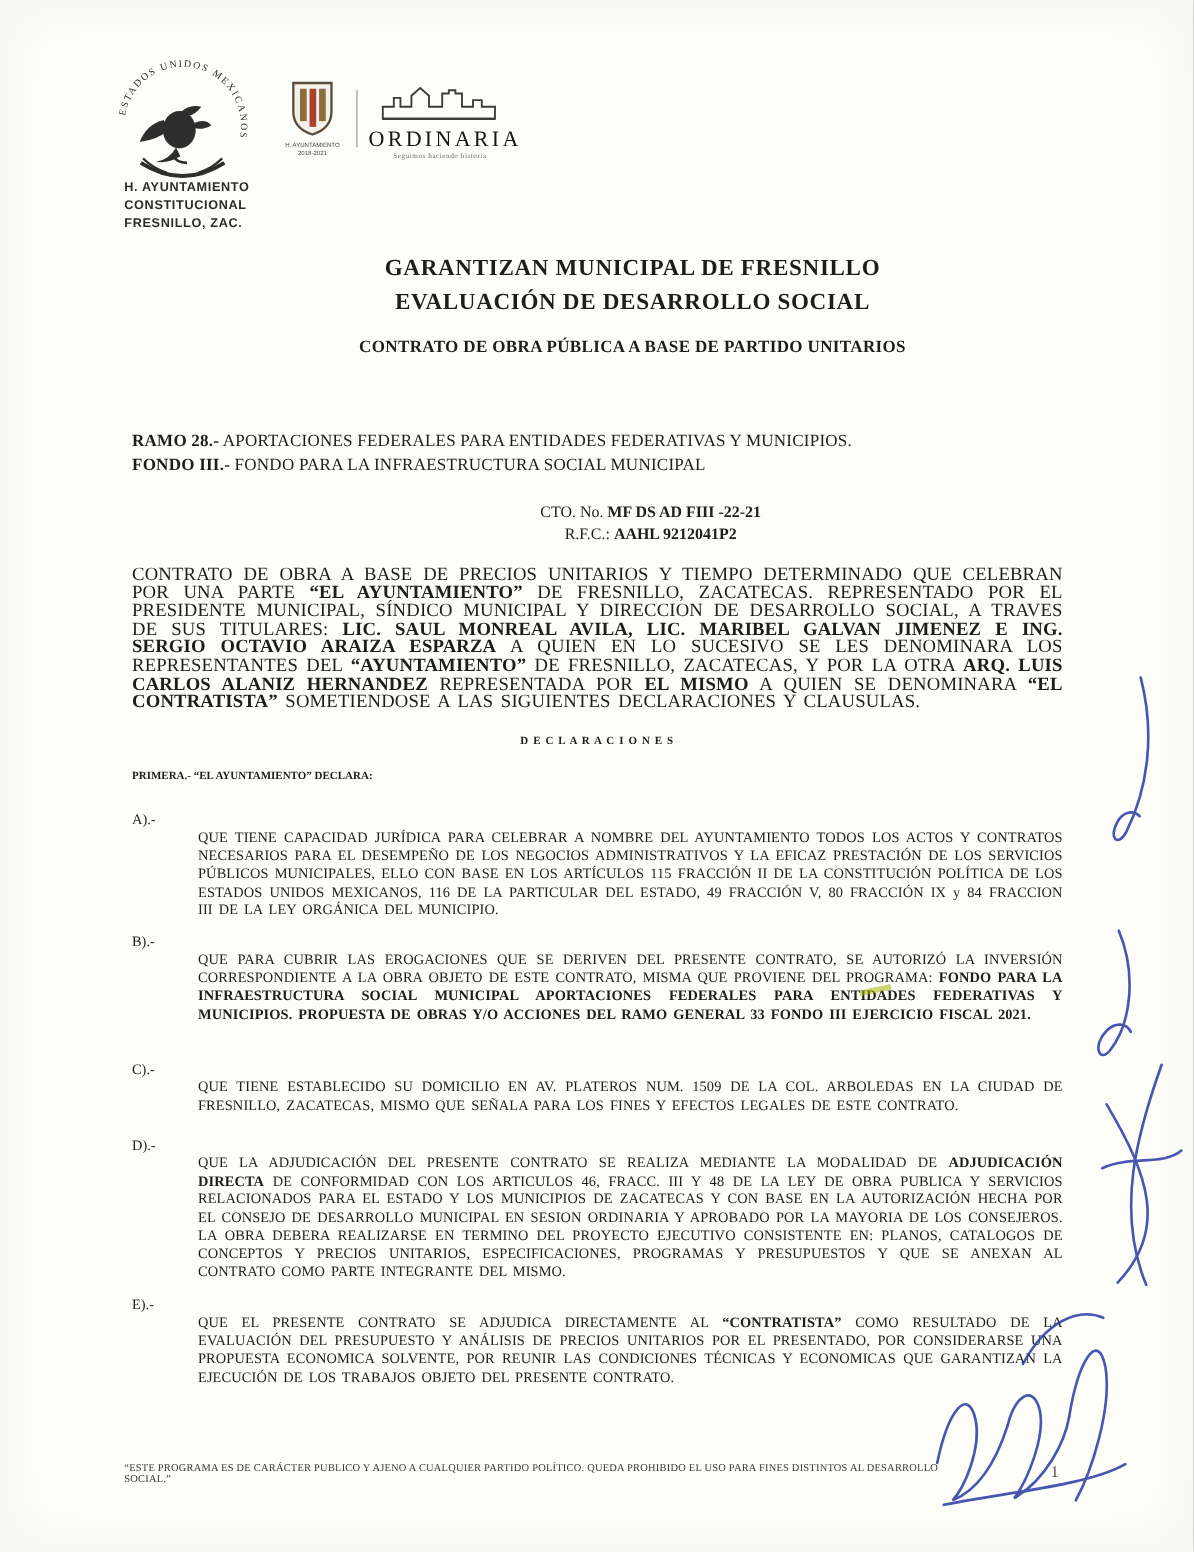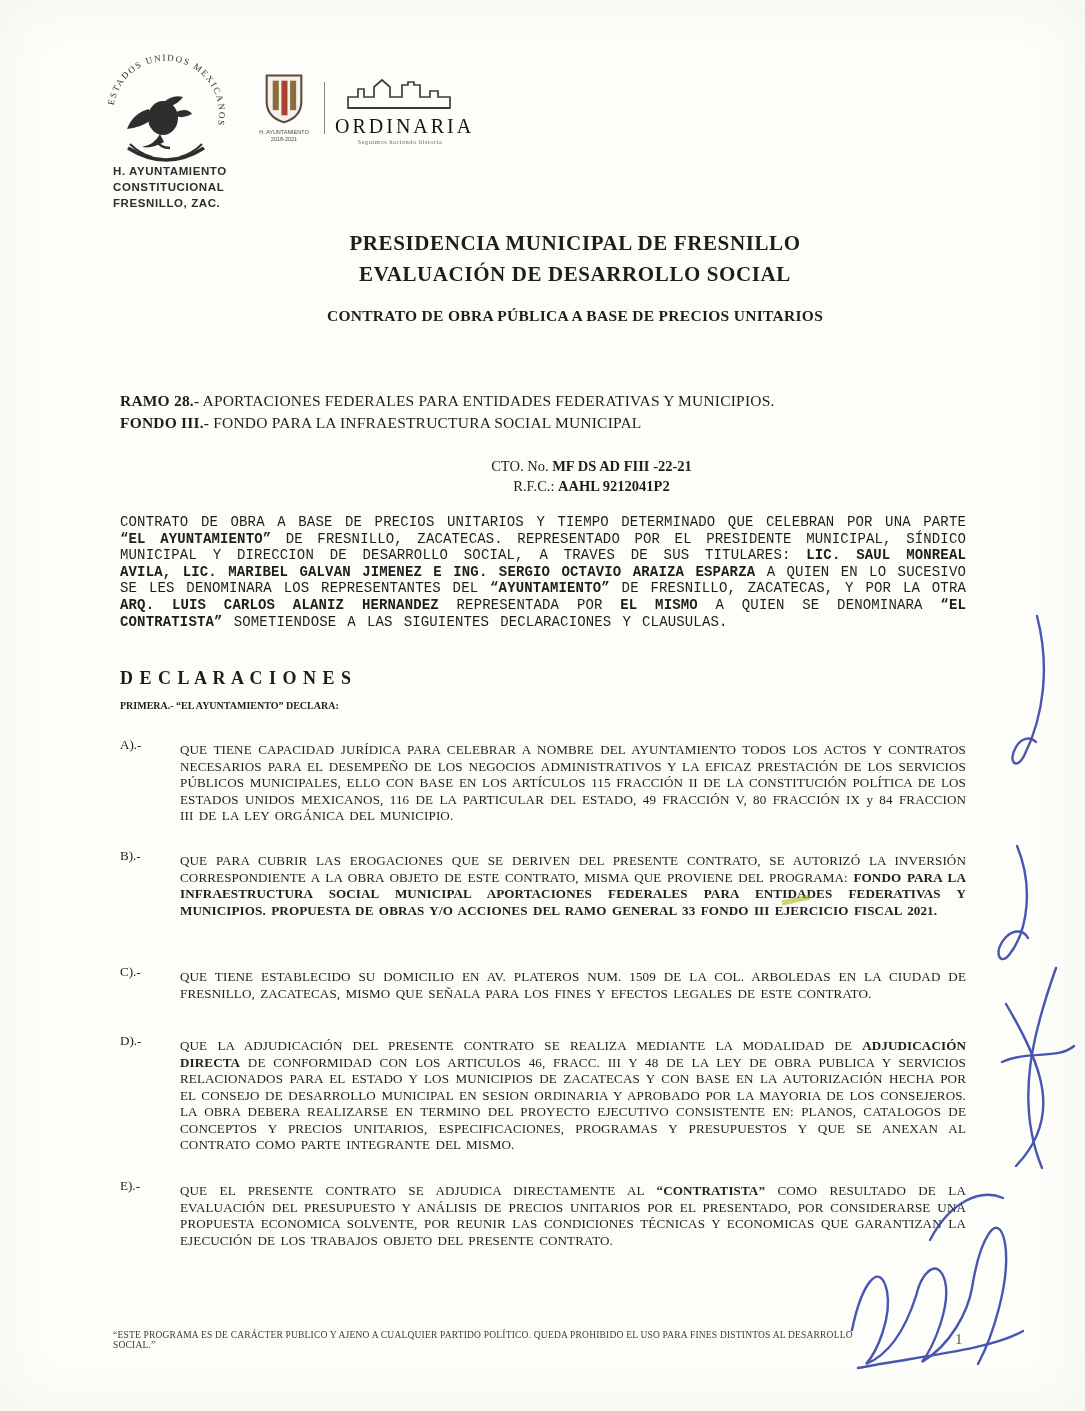--- a/index.html
+++ b/index.html
@@ -20,28 +20,28 @@
   .fres-word { font-size:20px; letter-spacing:3px; color:#151515; margin-top:1px; }
   .fres-tag { font-size:6.5px; color:#6b6b6b; letter-spacing:.5px; }
   
   .title-block { position:absolute; left:65px; right:0; top:228px; text-align:center; }
   .title-line { font-size:21px; font-weight:bold; letter-spacing:.6px; line-height:31px; }
   .subtitle { margin-top:17px; font-size:15.5px; font-weight:bold; letter-spacing:.3px; }
   
   .ramo { position:absolute; left:120px; right:110px; top:390px; font-size:15.5px; line-height:21.5px; letter-spacing:.2px; }
   .cto { position:absolute; left:108px; right:10px; top:456px; text-align:center; font-size:14.5px; line-height:20px; }
   
-  .intro { position:absolute; left:120px; top:514px; width:846px; font-size:14px; line-height:16.6px;
-    text-align:justify; word-spacing:2.5px; letter-spacing:.15px;font-family:Liberation Mono, monospace; }
-  .decl-heading { position:absolute; left:120px; top:668px; width:846px; text-align:left;
-    font-weight:bold; font-size:18px; letter-spacing:1px; }
+  .intro { position:absolute; left:120px; top:514px; width:846px; font-size:17px; line-height:16.6px;
+    text-align:justify; word-spacing:2.5px; letter-spacing:.15px; }
+  .decl-heading { position:absolute; left:120px; top:668px; width:846px; text-align:center;
+    font-weight:bold; font-size:10px; letter-spacing:1px; }
   .primera { position:absolute; left:120px; top:700px; font-weight:bold; font-size:10px;text-align:right; }
   .decl-item { position:absolute; left:120px; width:846px; font-size:13.1px; }
   .item-label { position:absolute; left:0; top:0; }
-  .item-text { margin-left:60px; margin-top:5px; width:786px; text-align:justify;
+  .item-text { margin-left:60px; margin-top:16px; width:786px; text-align:justify;
     line-height:16.5px; word-spacing:2px; letter-spacing:.1px; }
   
   .footer { position:absolute; left:113px; top:1330px; width:760px; font-size:9.5px; color:#3a3a3a; letter-spacing:.2px; }
   .page-num { position:absolute; left:955px; top:1331px; font-size:15px; color:#555; }
   
   .ink { position:absolute; left:0; top:0; width:1085px; height:1411px; pointer-events:none; }
 </style>
 </head>
 <body>
 
@@ -89,23 +89,23 @@
       <svg width="112" height="34" viewBox="0 0 112 34">
         <path d="M4,32 V21 H14 V13 H20 V21 H30 V11 L38,4 L46,11 V21 H58 V9 H64 V6 H70 V9 H76 V21 H86 V15 H94 V21 H106 V32 Z" fill="none" stroke="#3c3c3c" stroke-width="1.7"></path>
         <path d="M4,32 H106" stroke="#3c3c3c" stroke-width="2"></path>
       </svg>
       <div class="fres-word">ORDINARIA</div>
       <div class="fres-tag">Seguimos haciendo historia</div>
     </div>
   </div>
 
   <div class="title-block">
-    <div class="title-line">PRESIDENCIA MUNICIPAL DE FRESNILLO</div>
+    <div class="title-line">GARANTIZAN MUNICIPAL DE FRESNILLO</div>
     <div class="title-line">EVALUACIÓN DE DESARROLLO SOCIAL</div>
-    <div class="subtitle">CONTRATO DE OBRA PÚBLICA A BASE DE PRECIOS UNITARIOS</div>
+    <div class="subtitle">CONTRATO DE OBRA PÚBLICA A BASE DE PARTIDO UNITARIOS</div>
   </div>
 
   <div class="ramo">
     <p><b>RAMO 28.-</b><span> APORTACIONES FEDERALES PARA ENTIDADES FEDERATIVAS Y MUNICIPIOS.</span></p>
     <p><b>FONDO III.-</b><span> FONDO PARA LA INFRAESTRUCTURA SOCIAL MUNICIPAL</span></p>
   </div>
 
   <div class="cto">
     <p><span>CTO. No. </span><b>MF DS AD FIII -22-21</b></p>
     <p><span>R.F.C.: </span><b>AAHL 9212041P2</b></p>

